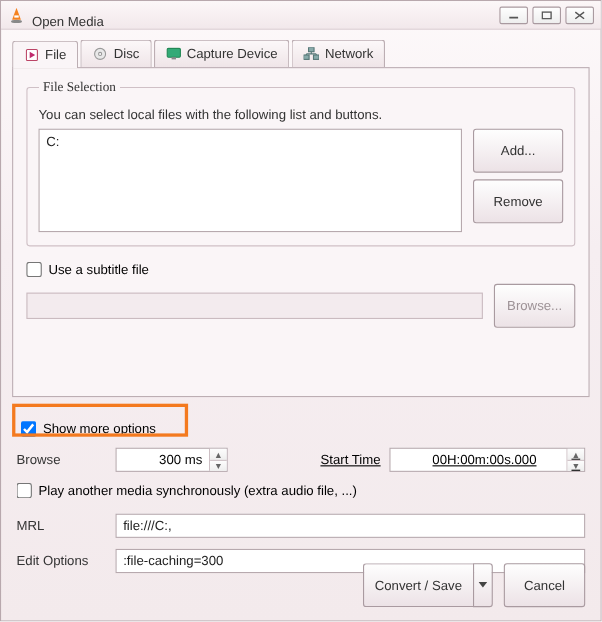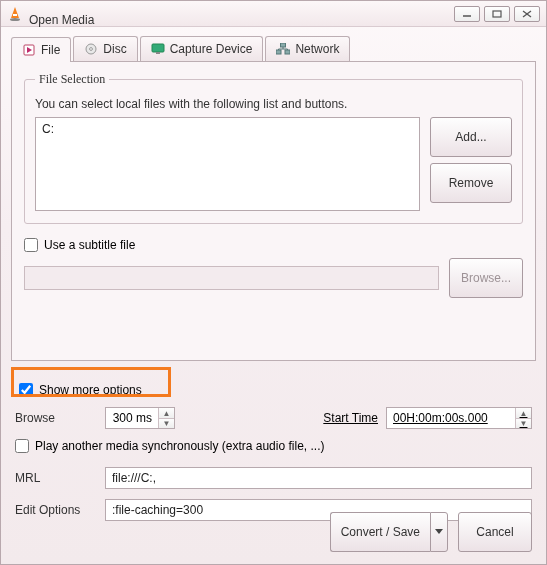--- a/index.html
+++ b/index.html
@@ -83,21 +83,21 @@
   .highlight-box {
     position:absolute;
     border:3px solid #f47a1f;
     pointer-events:none;
   }
   .opts { padding:0 4px; }
   .optrow { display:flex; align-items:center; gap:10px; margin-bottom:10px; }
   .optrow label.fld { width:80px; color:#333; }
   .spinner {
     display:inline-flex; align-items:center;
-    border:1px solid #b7a9ae; background:#fff; height:22px;
+    border:1px solid #b7a9ae; background:#fff; height:22px;padding-left:32px;
   }
   .spinner .sval { width:52px; text-align:right; padding:0 6px; border:none; outline:none; height:20px; background:transparent;}
   .spinner .spband { width:16px; display:flex; flex-direction:column; border-left:1px solid #cdbfc4;}
   .spinner .sb { height:10px; display:flex; align-items:center; justify-content:center; font-size:8px; color:#666; cursor:pointer; background:linear-gradient(#fdfdfd,#eee);}
   .spinner .sb + .sb { border-top:1px solid #cdbfc4; }
   .startt { margin-left:auto; display:flex; align-items:center; gap:8px;text-decoration:underline;}
   .startt .stval { width:128px; padding:0 6px; border:none; outline:none; height:20px; background:transparent;}
   .txt {
     flex:1; height:22px; border:1px solid #b7a9ae; background:#fff;
     padding:0 6px; color:#222;

